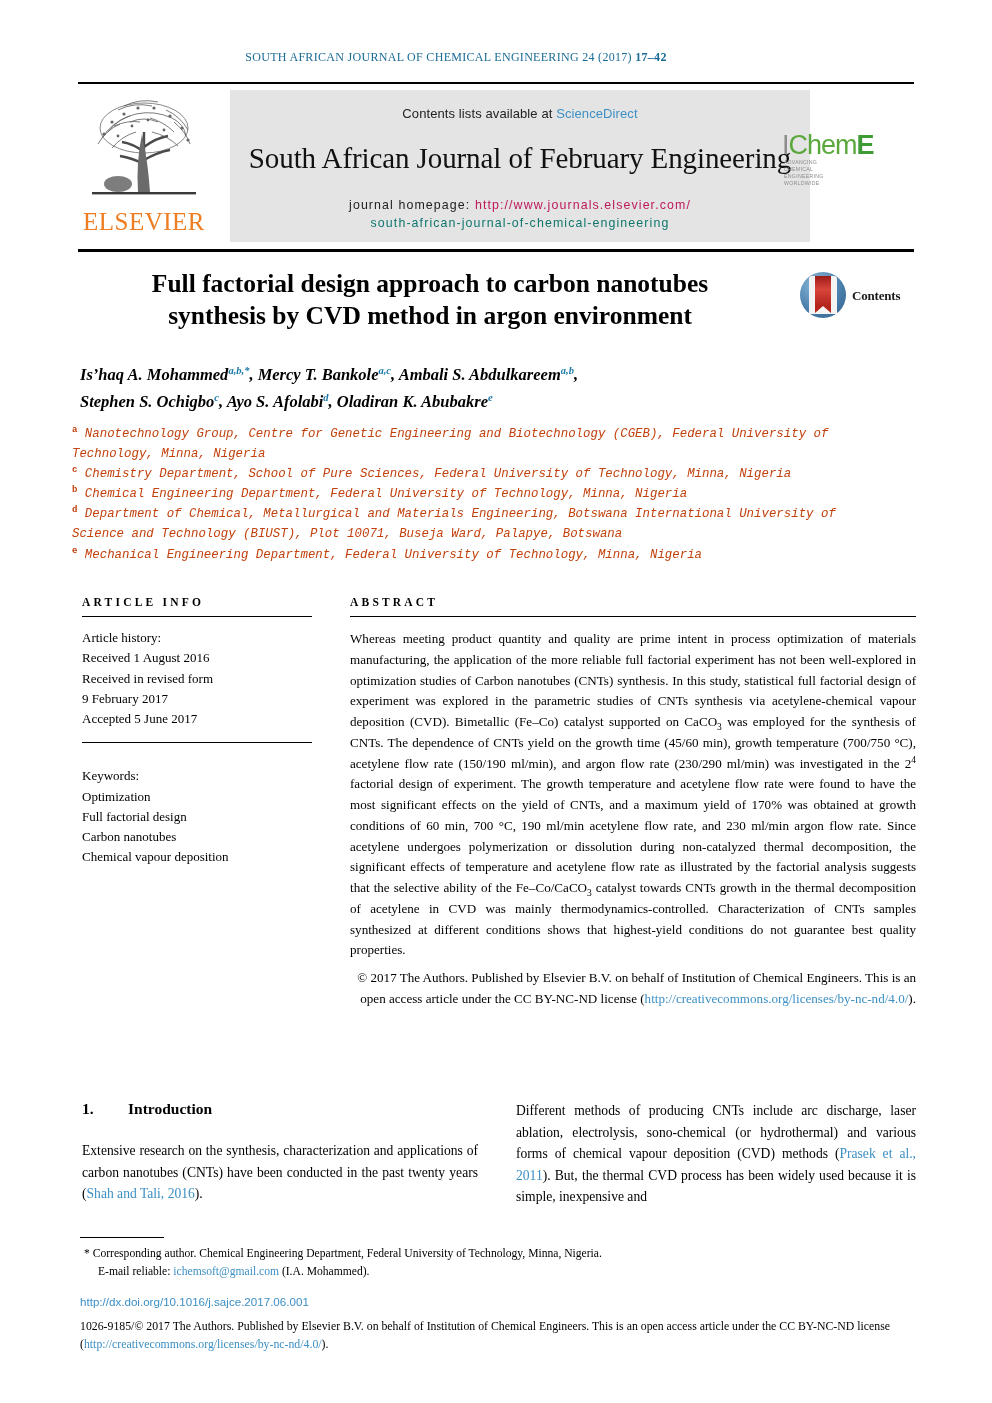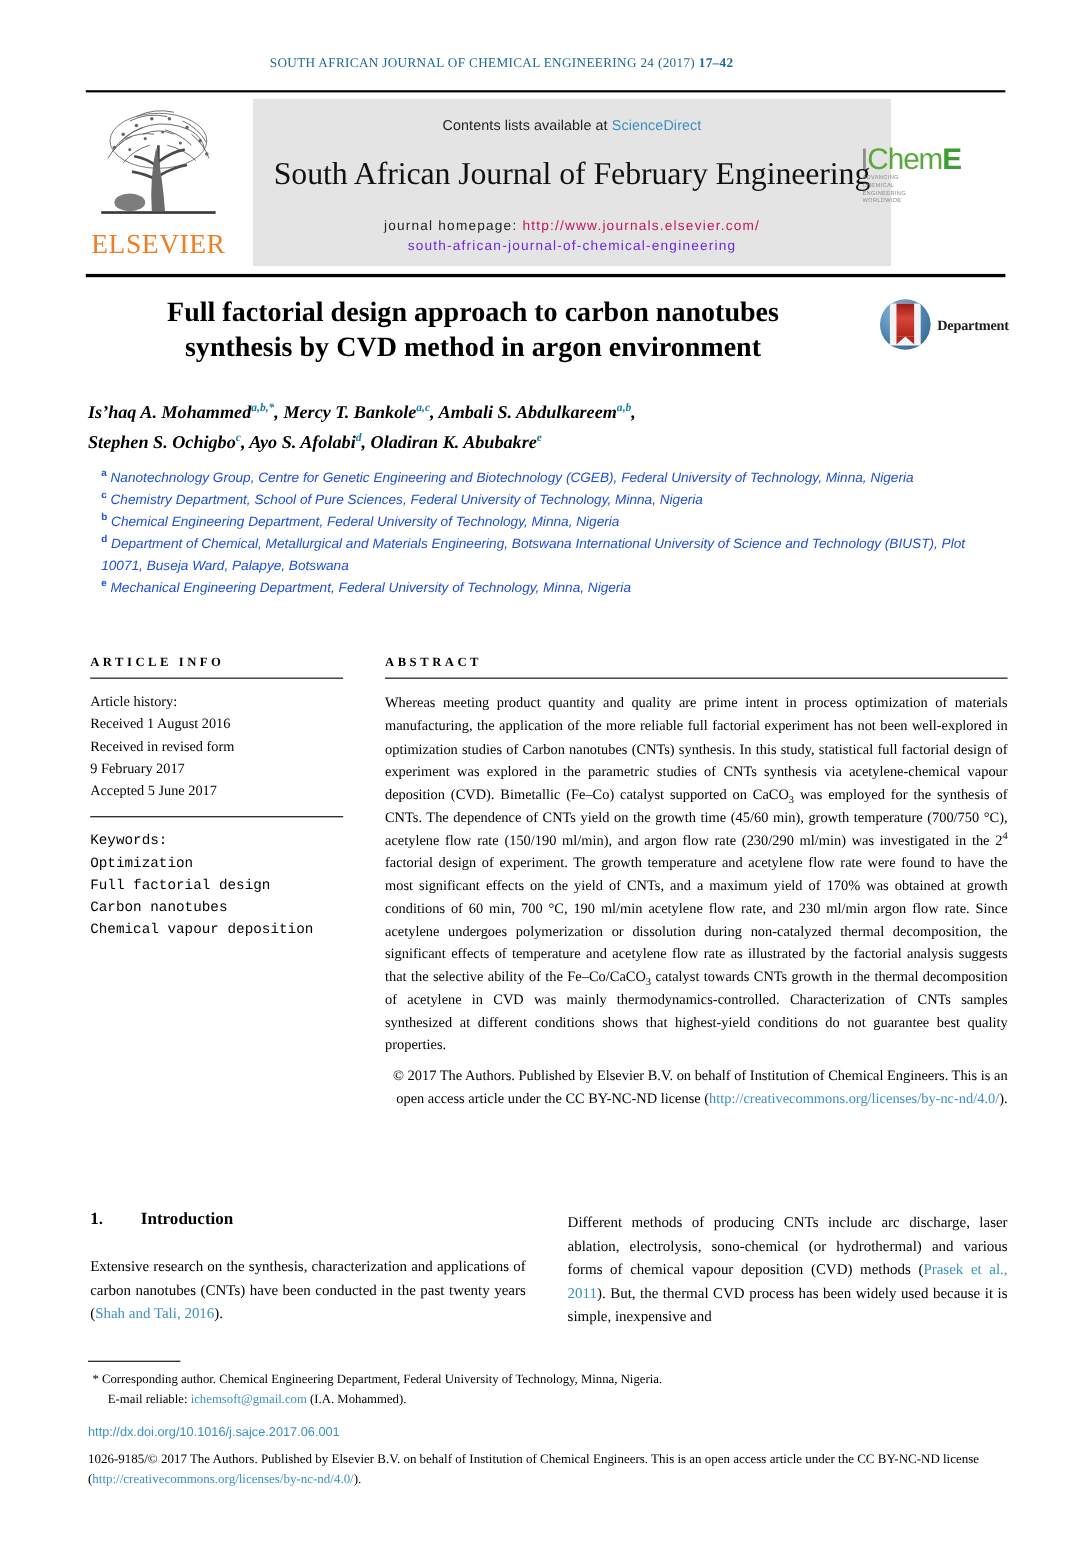--- a/index.html
+++ b/index.html
@@ -223,28 +223,28 @@
     color: #1a7aa8;
     font-size: 10.5px;
     font-style: italic;
     vertical-align: super;
     line-height: 0;
   }
 
   
   .affils {
     position: absolute;
-    left: 92px;
+    left: 72px;
     top: 424px;
     width: 800px;
-    font-family: Liberation Sans, sans-serif;
+    font-family: Liberation Mono, monospace;
     font-style: italic;
     font-size: 12.4px;
     line-height: 1.62;
-    color: #1d4ed8;
+    color: #c2410c;
   }
   .affils p { margin: 0; }
   .affils sup {
     font-size: 9px;
     vertical-align: super;
     line-height: 0;
     font-style: normal;
     font-weight: bold;
   }
 
@@ -278,24 +278,24 @@
     background: #000;
     margin: 13px 0 0 0;
   }
   .info-body {
     font-family: "Liberation Serif", serif;
     font-size: 13px;
     line-height: 1.56;
     margin-top: 11px;
   }
   .kw-block {
-    font-family: Liberation Mono, monospace;
+    font-family: Liberation Serif, serif;
     font-size: 13px;
     line-height: 1.56;
-    margin-top: 11px;
+    margin-top: 23px;
   }
   .abs-body {
     font-family: "Liberation Serif", serif;
     font-size: 13.1px;
     line-height: 1.585;
     text-align: justify;
     margin-top: 12px;
     color: #000;
   }
   .abs-copy {
@@ -430,41 +430,41 @@
       <div class="elsevier-word">ELSEVIER</div>
     </div>
 
     <div class="banner-center">
       <div class="contents-line">
         <span>Contents lists available at </span><span class="sd">ScienceDirect</span>
       </div>
       <div class="journal-title">South African Journal of February Engineering</div>
       <div class="homepage">
         <span>journal homepage: </span><span style="color:#be185d">http://www.journals.elsevier.com/</span><br>
-        <span style="color:#6d28d9">south-african-journal-of-chemical-engineering</span>
+        <span style="color:#0f766e">south-african-journal-of-chemical-engineering</span>
       </div>
     </div>
 
     <div class="icheme">
       <span class="icheme-main"><span class="ic-i">I</span><span class="ic-chem">Chem</span><span class="ic-e">E</span></span><span class="icheme-tag"><span>ADVANCING</span><br><span>CHEMICAL</span><br><span>ENGINEERING</span><br><span>WORLDWIDE</span></span>
     </div>
   </div>
   <div class="rule-banner-bottom"></div>
 
   <div class="title">
     <span>Full factorial design approach to carbon nanotubes</span><br>
     <span>synthesis by CVD method in argon environment</span>
   </div>
 
   <div class="crossmark">
     <div class="cm-circle">
       <div class="cm-inner"></div>
       <div class="cm-ribbon"></div>
     </div>
-    <div class="cm-text">Department</div>
+    <div class="cm-text">Contents</div>
   </div>
 
   <div class="authors">
     <span>Is’haq A. Mohammed</span><sup>a,b,*</sup>,
     <span>Mercy T. Bankole</span><sup>a,c</sup>,
     <span>Ambali S. Abdulkareem</span><sup>a,b</sup>,<br>
     <span>Stephen S. Ochigbo</span><sup>c</sup>,
     <span>Ayo S. Afolabi</span><sup>d</sup>,
     <span>Oladiran K. Abubakre</span><sup>e</sup>
   </div>

